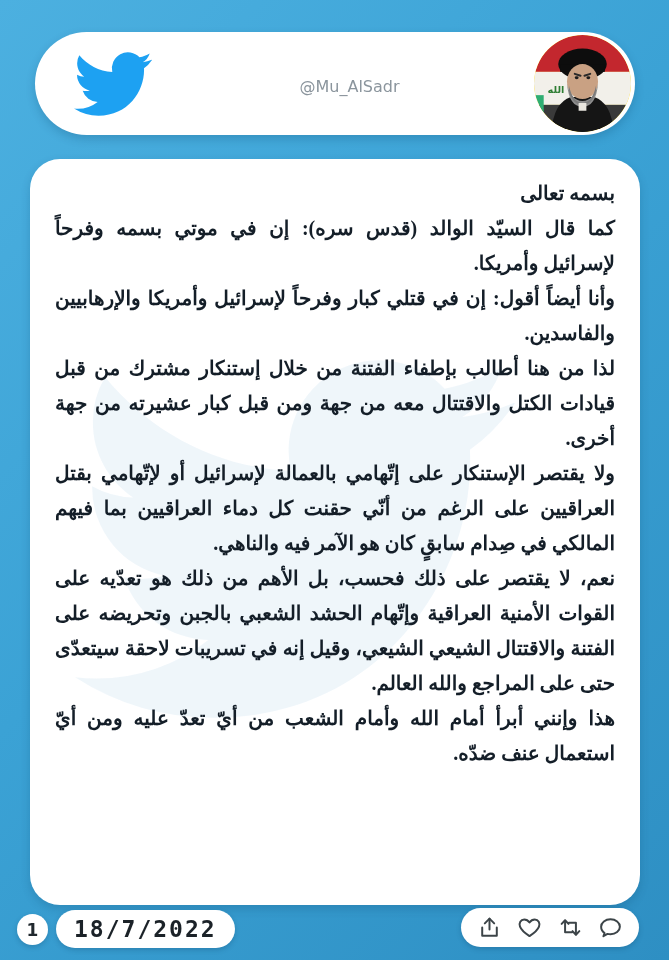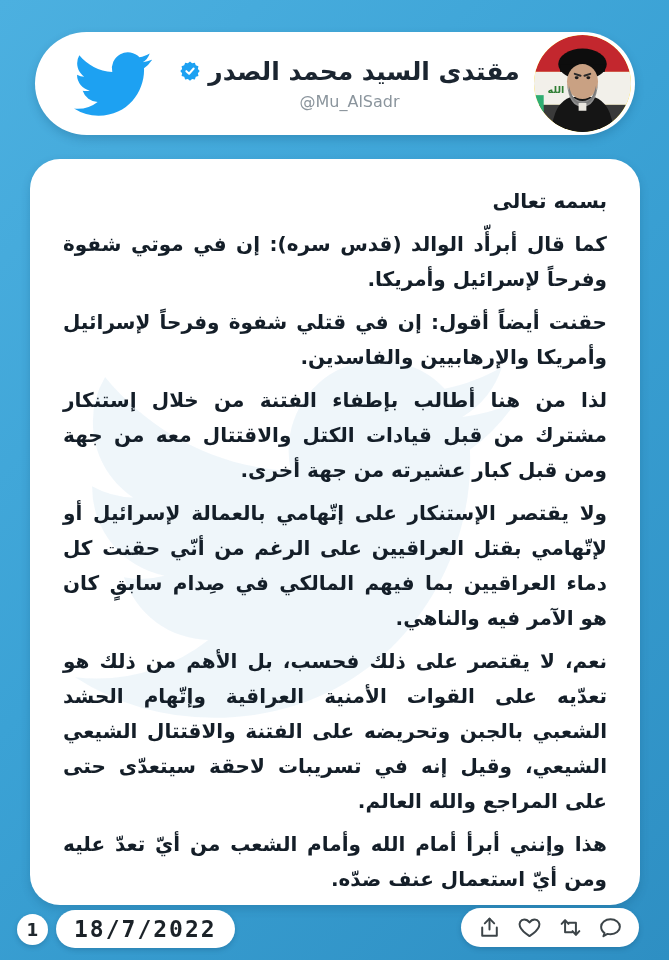--- a/index.html
+++ b/index.html
@@ -35,21 +35,21 @@
   }
   .watermark{
     position:absolute;left:45px;top:160px;width:440px;height:440px;
     opacity:.55;pointer-events:none;
   }
   .tweet-text{
     position:absolute;inset:0;padding:17px 25px 14px 25px;
     direction:rtl;text-align:justify;
     font-size:20px;font-weight:bold;color:#141e28;line-height:35px;
   }
-  .tweet-text p{margin:8px;}
+  .tweet-text p{margin:0;font-family:Liberation Serif, serif;}
   .tweet-text p.basmala{text-align:right;}
   
   .page-badge{
     position:absolute;left:17px;top:914px;width:31px;height:31px;border-radius:50%;
     background:#ffffff;display:flex;align-items:center;justify-content:center;
     font-size:17px;font-weight:bold;color:#20282e;
     box-shadow:0 2px 5px rgba(10,60,95,.25);
   }
   .date-pill{
     position:absolute;left:56px;top:910px;height:38px;padding:0 18px;border-radius:19px;
@@ -68,27 +68,20 @@
 </style>
 </head>
 <body>
 
 <div class="profile-card">
   <svg class="twitter-logo" viewBox="0 0 24 24">
     <path fill="#1da1f2" d="M23.953 4.57a10 10 0 01-2.825.775 4.958 4.958 0 002.163-2.723c-.951.555-2.005.959-3.127 1.184a4.92 4.92 0 00-8.384 4.482C7.69 8.095 4.067 6.13 1.64 3.162a4.822 4.822 0 00-.666 2.475c0 1.71.87 3.213 2.188 4.096a4.904 4.904 0 01-2.228-.616v.06a4.923 4.923 0 003.946 4.827 4.996 4.996 0 01-2.212.085 4.936 4.936 0 004.604 3.417 9.867 9.867 0 01-6.102 2.105c-.39 0-.779-.023-1.17-.067a13.995 13.995 0 007.557 2.209c9.053 0 13.998-7.496 13.998-13.985 0-.21 0-.42-.015-.63A9.935 9.935 0 0024 4.59z"></path>
   </svg>
 
   <div class="profile-center">
-    <div class="name-row">
-      <span class="display-name">مقتدى السيد محمد الصدر</span>
-      <svg class="verified" viewBox="0 0 24 24">
-        <path fill="#1da1f2" d="M12 1.5l2.3 2 3-.6 1 2.9 2.9 1-.6 3 2 2.3-2 2.3.6 3-2.9 1-1 2.9-3-.6-2.3 2-2.3-2-3 .6-1-2.9-2.9-1 .6-3-2-2.3 2-2.3-.6-3 2.9-1 1-2.9 3 .6z"></path>
-        <polyline points="8,12.2 11,15 16,9.3" fill="none" stroke="#ffffff" stroke-width="2.2" stroke-linecap="round" stroke-linejoin="round"></polyline>
-      </svg>
-    </div>
     <span class="handle">@Mu_AlSadr</span>
   </div>
 
   <div class="avatar">
     <svg viewBox="0 0 100 100">
       <defs>
           <clipPath id="avclip">
             <circle cx="50" cy="50" r="50"></circle>
           </clipPath>
         </defs>
@@ -114,22 +107,22 @@
   </div>
 </div>
 
 <div class="tweet-card">
   <svg class="watermark" viewBox="0 0 24 24">
     <path fill="#e3eff7" d="M23.953 4.57a10 10 0 01-2.825.775 4.958 4.958 0 002.163-2.723c-.951.555-2.005.959-3.127 1.184a4.92 4.92 0 00-8.384 4.482C7.69 8.095 4.067 6.13 1.64 3.162a4.822 4.822 0 00-.666 2.475c0 1.71.87 3.213 2.188 4.096a4.904 4.904 0 01-2.228-.616v.06a4.923 4.923 0 003.946 4.827 4.996 4.996 0 01-2.212.085 4.936 4.936 0 004.604 3.417 9.867 9.867 0 01-6.102 2.105c-.39 0-.779-.023-1.17-.067a13.995 13.995 0 007.557 2.209c9.053 0 13.998-7.496 13.998-13.985 0-.21 0-.42-.015-.63A9.935 9.935 0 0024 4.59z"></path>
   </svg>
 
   <div class="tweet-text" dir="rtl">
     <p class="basmala">بسمه تعالى</p>
-    <p>كما قال أبرأّد الوالد (قدس سره): إن في موتي شفوة وفرحاً لإسرائيل وأمريكا.</p>
-    <p>حقنت أيضاً أقول: إن في قتلي شفوة وفرحاً لإسرائيل وأمريكا والإرهابيين والفاسدين.</p>
+    <p>كما قال السيّد الوالد (قدس سره): إن في موتي بسمه وفرحاً لإسرائيل وأمريكا.</p>
+    <p>وأنا أيضاً أقول: إن في قتلي كبار وفرحاً لإسرائيل وأمريكا والإرهابيين والفاسدين.</p>
     <p>لذا من هنا أطالب بإطفاء الفتنة من خلال إستنكار مشترك من قبل قيادات الكتل والاقتتال معه من جهة ومن قبل كبار عشيرته من جهة أخرى.</p>
     <p>ولا يقتصر الإستنكار على إتّهامي بالعمالة لإسرائيل أو لإتّهامي بقتل العراقيين على الرغم من أنّي حقنت كل دماء العراقيين بما فيهم المالكي في صِدام سابقٍ كان هو الآمر فيه والناهي.</p>
     <p>نعم، لا يقتصر على ذلك فحسب، بل الأهم من ذلك هو تعدّيه على القوات الأمنية العراقية وإتّهام الحشد الشعبي بالجبن وتحريضه على الفتنة والاقتتال الشيعي الشيعي، وقيل إنه في تسريبات لاحقة سيتعدّى حتى على المراجع والله العالم.</p>
     <p>هذا وإنني أبرأ أمام الله وأمام الشعب من أيّ تعدّ عليه ومن أيّ استعمال عنف ضدّه.</p>
   </div>
 </div>
 
 <div class="page-badge">
   <span>1</span>
 </div>

